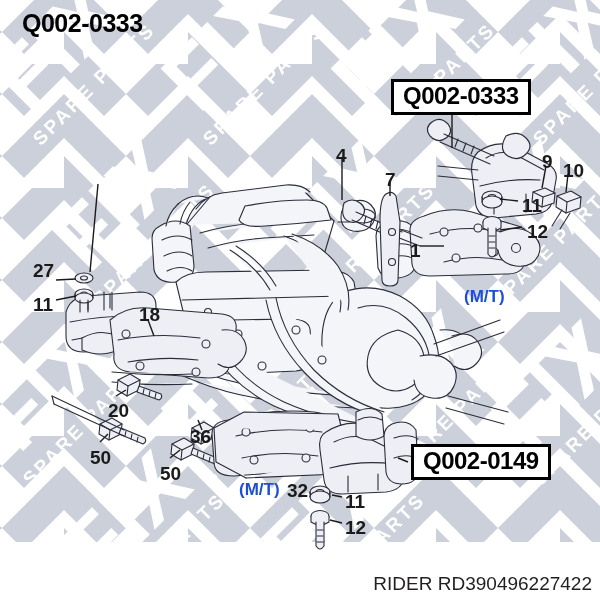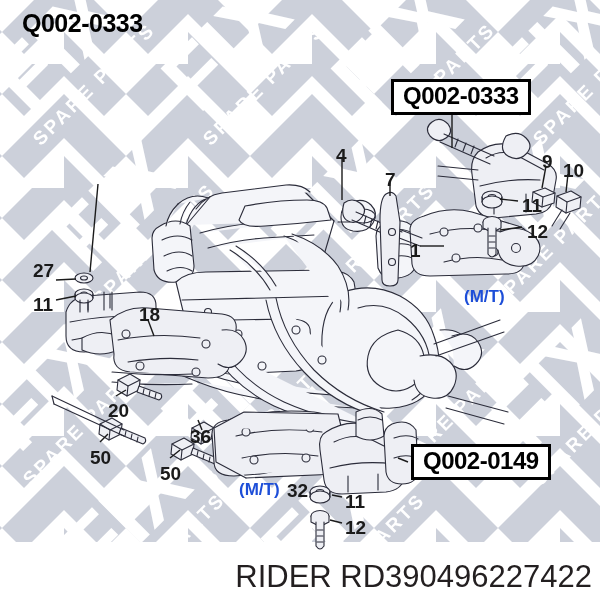--- a/index.html
+++ b/index.html
@@ -65,21 +65,21 @@
     font-weight: bold;
     color: #000000;
     letter-spacing: -0.5px;
     z-index: 4;
     white-space: nowrap;
   }
   .footer-code {
     position: absolute;
     right: 8px;
     bottom: 5px;
-    font-size: 31px;
+    font-size: 19px;
     color: #231f20;
     letter-spacing: 0px;
     z-index: 4;
     white-space: nowrap;
   }
 
   .callout {
     position: absolute;
     z-index: 4;
     background: #ffffff;

